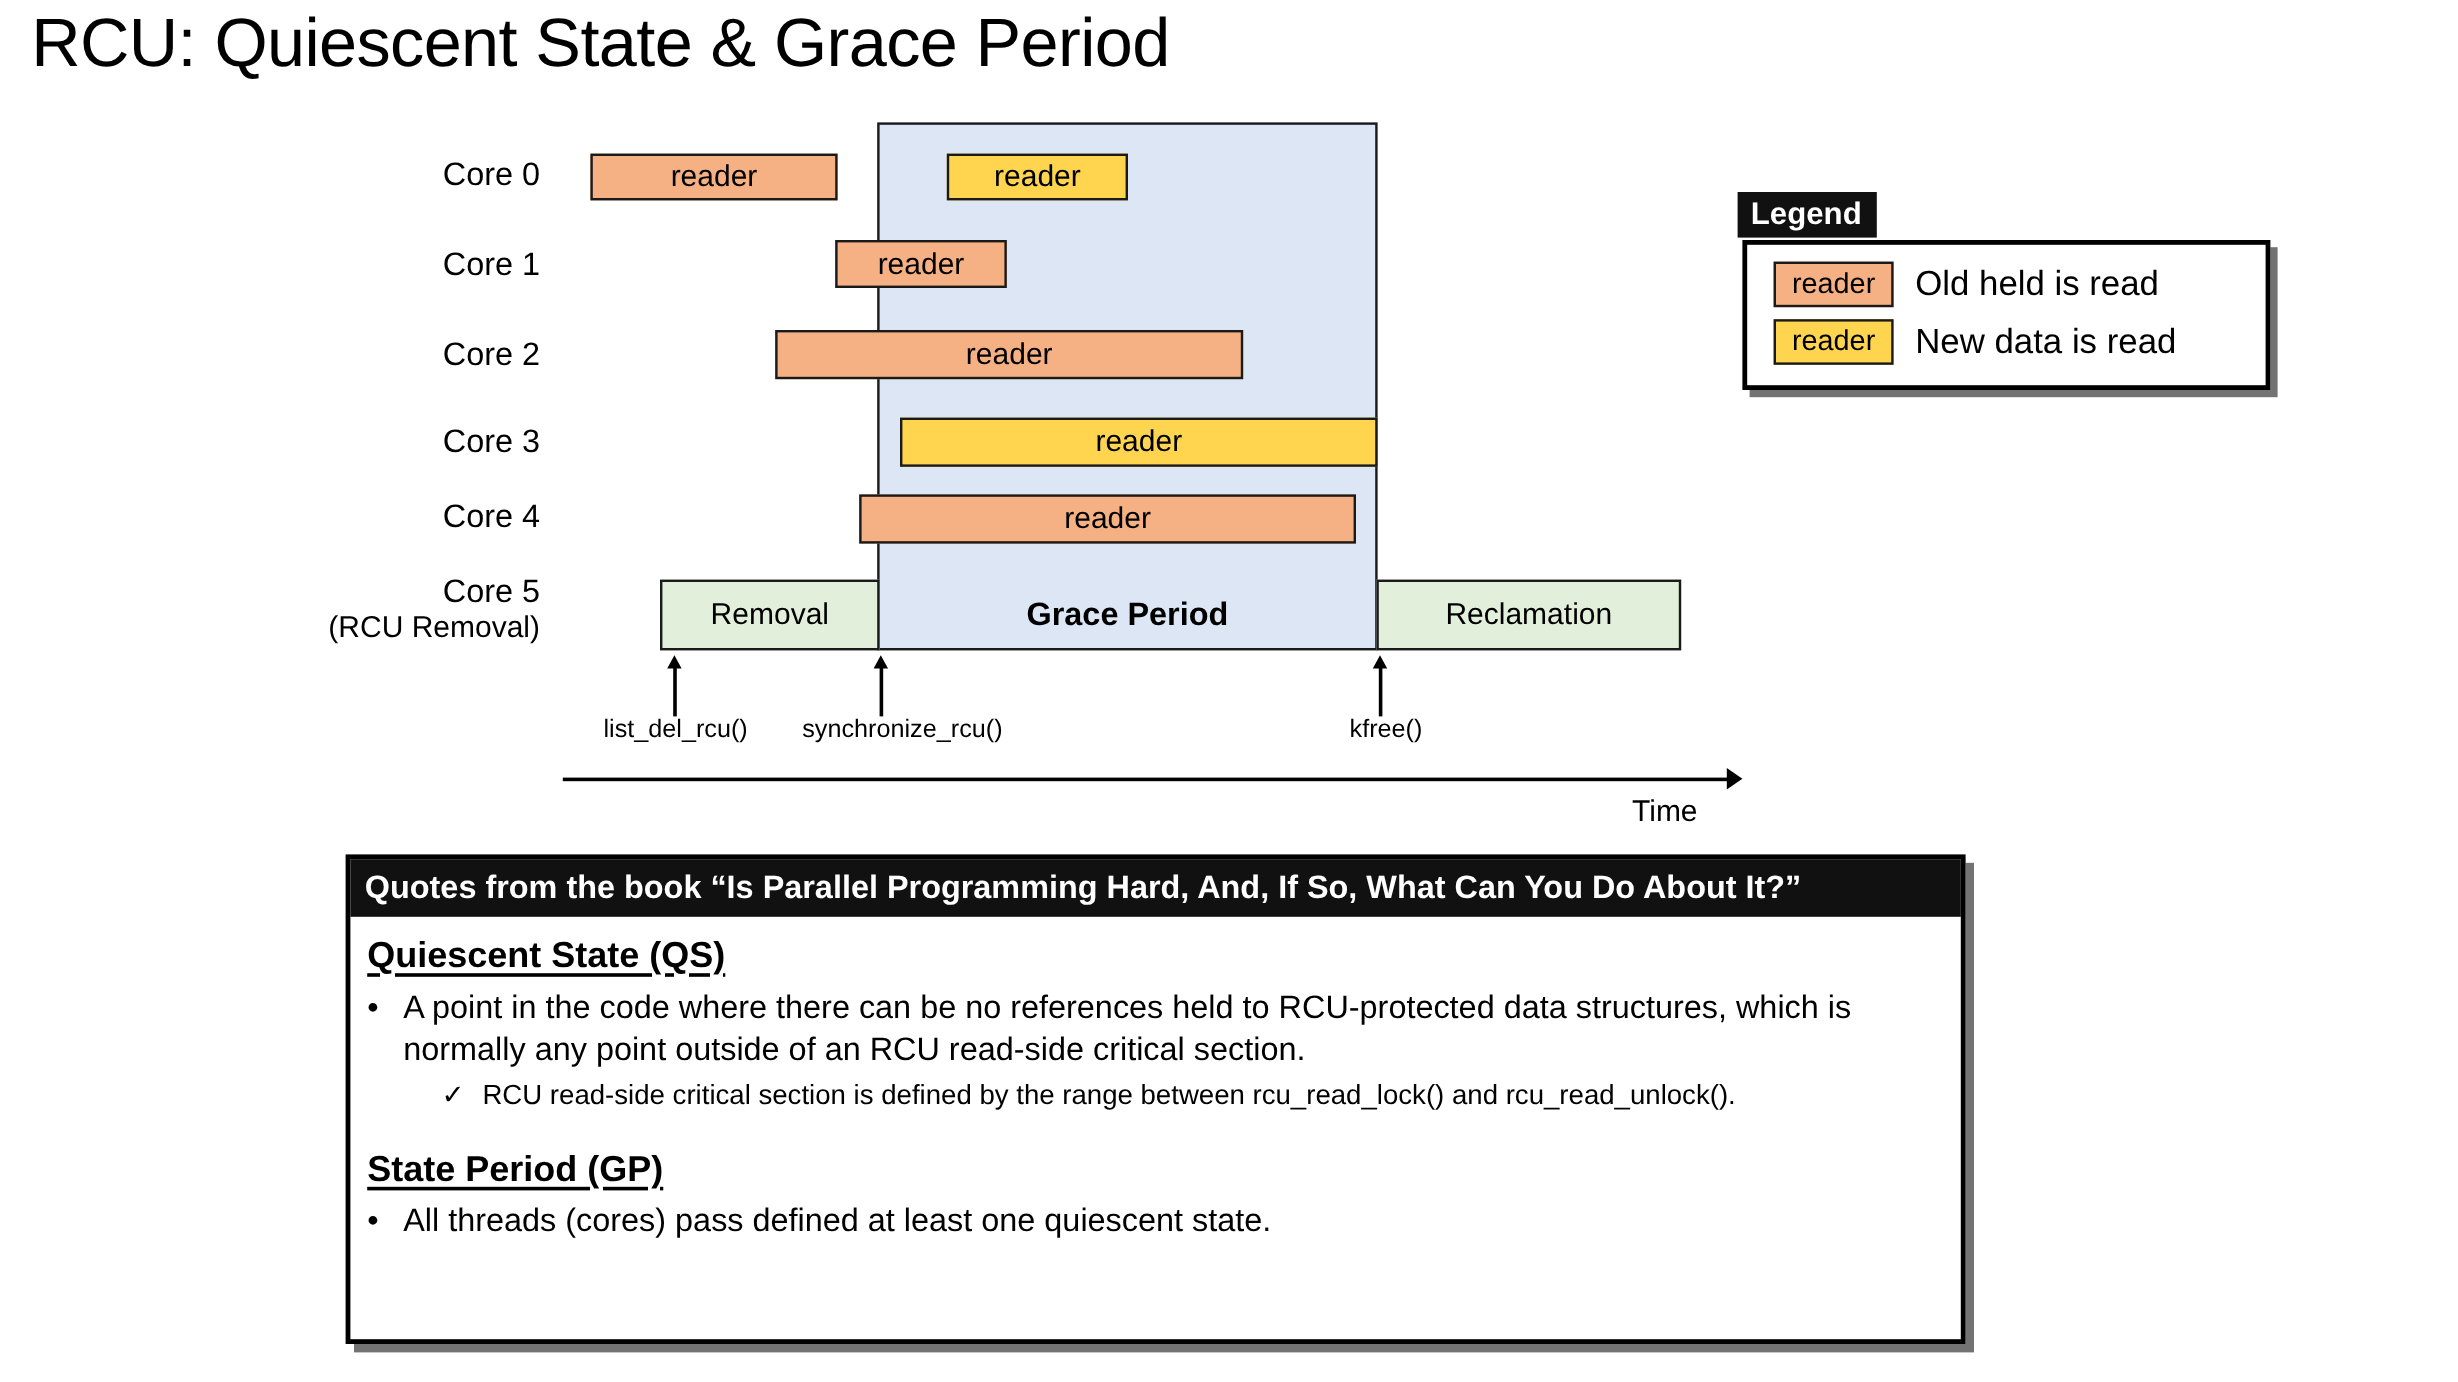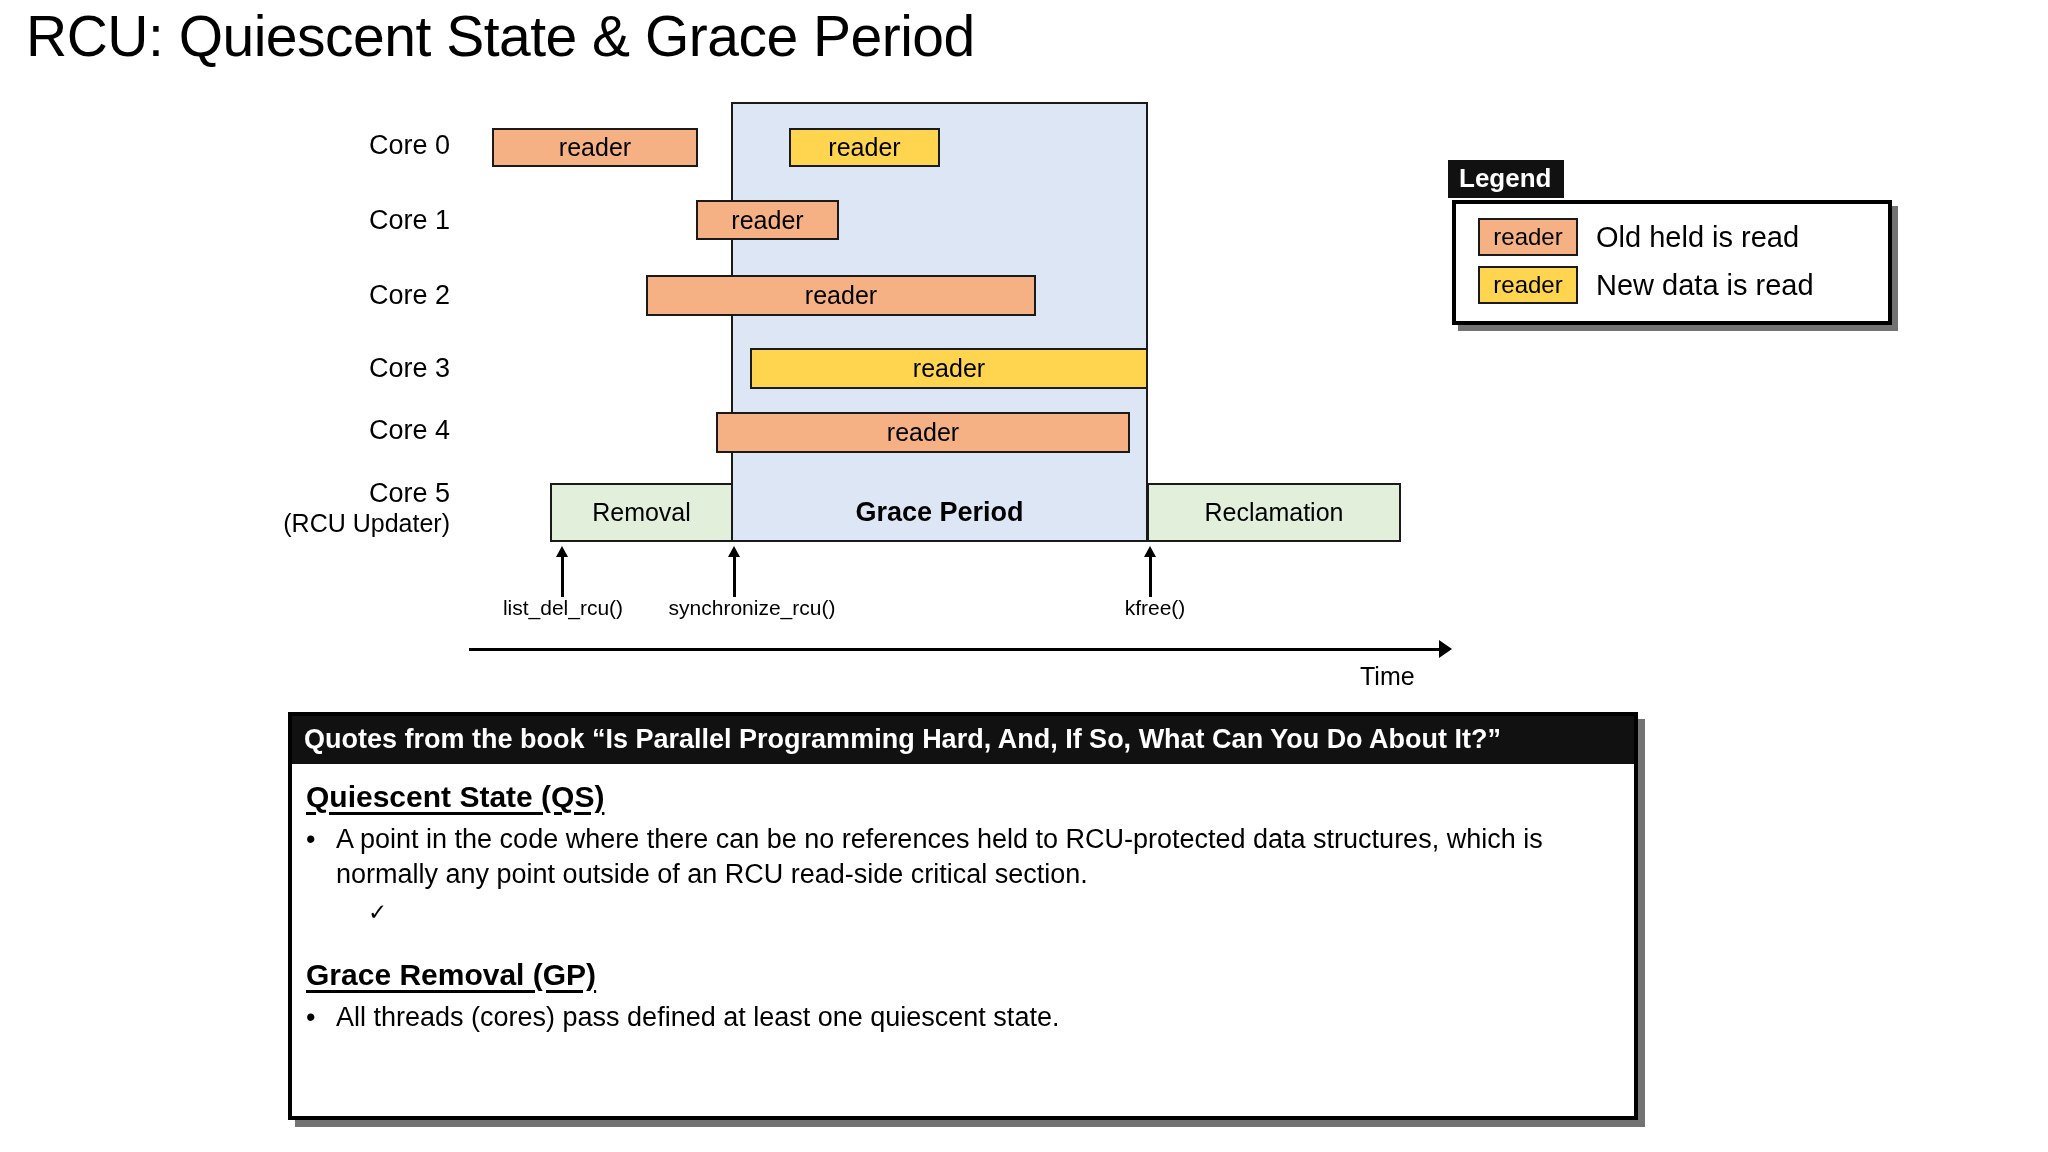--- a/index.html
+++ b/index.html
@@ -93,21 +93,21 @@
     <span>Core 2</span>
   </div>
   <div class="core-label" style="left:250px;top:353px;width:200px;">
     <span>Core 3</span>
   </div>
   <div class="core-label" style="left:250px;top:415px;width:200px;">
     <span>Core 4</span>
   </div>
   <div class="core-label" style="left:230px;top:478px;width:220px;">
     <span>Core 5</span>
-    <span class="sub">(RCU Updater)</span>
+    <span class="sub">(RCU Removal)</span>
   </div>
 
   <div class="bar old" style="left:492px;top:128px;width:206px;height:39px;">
     <span>reader</span>
   </div>
   <div class="bar new" style="left:789px;top:128px;width:151px;height:39px;">
     <span>reader</span>
   </div>
 
   <div class="bar old" style="left:696px;top:200px;width:143px;height:40px;">
@@ -170,27 +170,28 @@
   <div class="quotes-body">
 
     <div>
       <div class="q-heading">Quiescent State (QS)</div>
       <div class="q-bullet">
         <span class="dot">•</span>
         <span>A point in the code where there can be no references held to RCU-protected data structures, which is normally any point outside of an RCU read-side critical section.</span>
       </div>
       <div class="q-sub">
         <span class="check">✓</span>
+        <span>RCU read-side critical section is defined by the range between rcu_read_lock() and rcu_read_unlock().</span>
       </div>
     </div>
 
     <div class="gap"></div>
 
     <div>
-      <div class="q-heading">Grace Removal (GP)</div>
+      <div class="q-heading">State Period (GP)</div>
       <div class="q-bullet">
         <span class="dot">•</span>
         <span>All threads (cores) pass defined at least one quiescent state.</span>
       </div>
     </div>
 
   </div>
 </div>
 
 </body></html>

